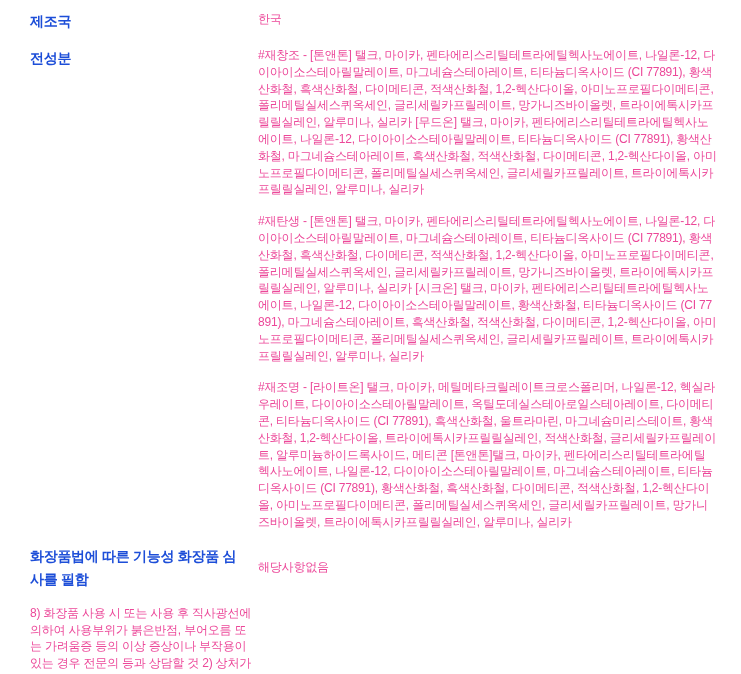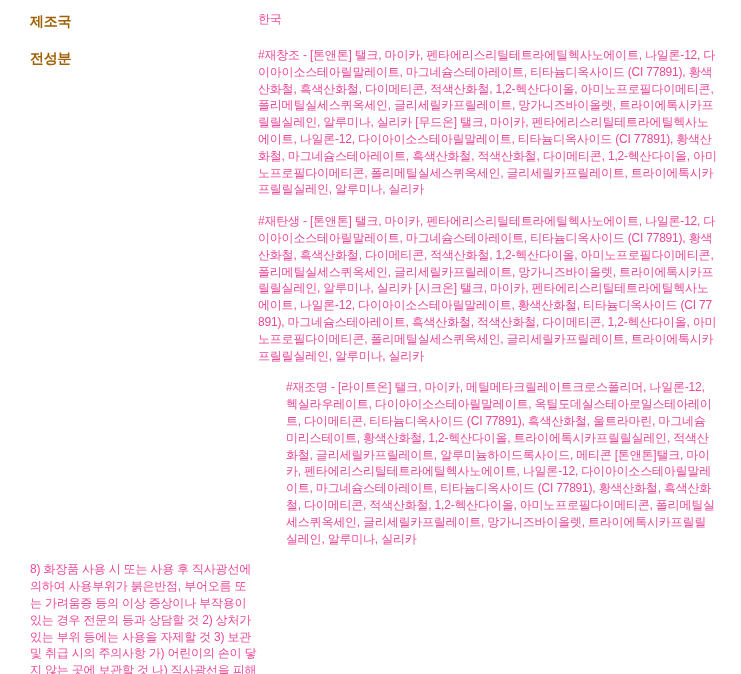--- a/index.html
+++ b/index.html
@@ -20,40 +20,39 @@
   .info-row {
     display: grid;
     grid-template-columns: 228px 1fr;
     align-items: start;
     margin-bottom: 14px;
   }
   .info-row.center {
     align-items: center;
   }
   .info-label {
-    color: #a16207;
+    color: #1d4ed8;
     font-size: 14px;
     line-height: 1.65;
     font-weight: 700;
     letter-spacing: -0.3px;
     padding-right: 18px;
   }
   .info-value {
     color: #ec4899;
     font-size: 12px;
     line-height: 1.4;
     letter-spacing: -0.2px;
     word-break: break-all;
   }
   .info-value p {
     margin: 0 0 15px 0;
   }
   .info-value p:last-child {
     margin-bottom: 0;
-    margin-left: 28px;
   }
   .single-line {
     line-height: 1.65;
   }
 </style>
 </head>
 <body>
 
 <div class="page">
 
@@ -64,18 +63,22 @@
 
   <div class="info-row">
     <div class="info-label">전성분</div>
     <div class="info-value">
       <p>#재창조 - [톤앤톤] 탤크, 마이카, 펜타에리스리틸테트라에틸헥사노에이트, 나일론-12, 다이아이소스테아릴말레이트, 마그네슘스테아레이트, 티타늄디옥사이드 (CI 77891), 황색산화철, 흑색산화철, 다이메티콘, 적색산화철, 1,2-헥산다이올, 아미노프로필다이메티콘, 폴리메틸실세스퀴옥세인, 글리세릴카프릴레이트, 망가니즈바이올렛, 트라이에톡시카프릴릴실레인, 알루미나, 실리카 [무드온] 탤크, 마이카, 펜타에리스리틸테트라에틸헥사노에이트, 나일론-12, 다이아이소스테아릴말레이트, 티타늄디옥사이드 (CI 77891), 황색산화철, 마그네슘스테아레이트, 흑색산화철, 적색산화철, 다이메티콘, 1,2-헥산다이올, 아미노프로필다이메티콘, 폴리메틸실세스퀴옥세인, 글리세릴카프릴레이트, 트라이에톡시카프릴릴실레인, 알루미나, 실리카</p>
       <p>#재탄생 - [톤앤톤] 탤크, 마이카, 펜타에리스리틸테트라에틸헥사노에이트, 나일론-12, 다이아이소스테아릴말레이트, 마그네슘스테아레이트, 티타늄디옥사이드 (CI 77891), 황색산화철, 흑색산화철, 다이메티콘, 적색산화철, 1,2-헥산다이올, 아미노프로필다이메티콘, 폴리메틸실세스퀴옥세인, 글리세릴카프릴레이트, 망가니즈바이올렛, 트라이에톡시카프릴릴실레인, 알루미나, 실리카 [시크온] 탤크, 마이카, 펜타에리스리틸테트라에틸헥사노에이트, 나일론-12, 다이아이소스테아릴말레이트, 황색산화철, 티타늄디옥사이드 (CI 77891), 마그네슘스테아레이트, 흑색산화철, 적색산화철, 다이메티콘, 1,2-헥산다이올, 아미노프로필다이메티콘, 폴리메틸실세스퀴옥세인, 글리세릴카프릴레이트, 트라이에톡시카프릴릴실레인, 알루미나, 실리카</p>
       <p>#재조명 - [라이트온] 탤크, 마이카, 메틸메타크릴레이트크로스폴리머, 나일론-12, 헥실라우레이트, 다이아이소스테아릴말레이트, 옥틸도데실스테아로일스테아레이트, 다이메티콘, 티타늄디옥사이드 (CI 77891), 흑색산화철, 울트라마린, 마그네슘미리스테이트, 황색산화철, 1,2-헥산다이올, 트라이에톡시카프릴릴실레인, 적색산화철, 글리세릴카프릴레이트, 알루미늄하이드록사이드, 메티콘 [톤앤톤]탤크, 마이카, 펜타에리스리틸테트라에틸헥사노에이트, 나일론-12, 다이아이소스테아릴말레이트, 마그네슘스테아레이트, 티타늄디옥사이드 (CI 77891), 황색산화철, 흑색산화철, 다이메티콘, 적색산화철, 1,2-헥산다이올, 아미노프로필다이메티콘, 폴리메틸실세스퀴옥세인, 글리세릴카프릴레이트, 망가니즈바이올렛, 트라이에톡시카프릴릴실레인, 알루미나, 실리카</p>
     </div>
   </div>
 
+  <div class="info-row center">
+    <div class="info-label">화장품법에 따른 기능성 화장품 심사를 필함</div>
+    <div class="info-value single-line">해당사항없음</div>
+  </div>
 
   <div class="info-row">
     <div class="info-value">8) 화장품 사용 시 또는 사용 후 직사광선에 의하여 사용부위가 붉은반점, 부어오름 또는 가려움증 등의 이상 증상이나 부작용이 있는 경우 전문의 등과 상담할 것 2) 상처가 있는 부위 등에는 사용을 자제할 것 3) 보관 및 취급 시의 주의사항 가) 어린이의 손이 닿지 않는 곳에 보관할 것 나) 직사광선을 피해서 보관할 것</div>
   </div>
 
 </div>
 
 </body></html>

